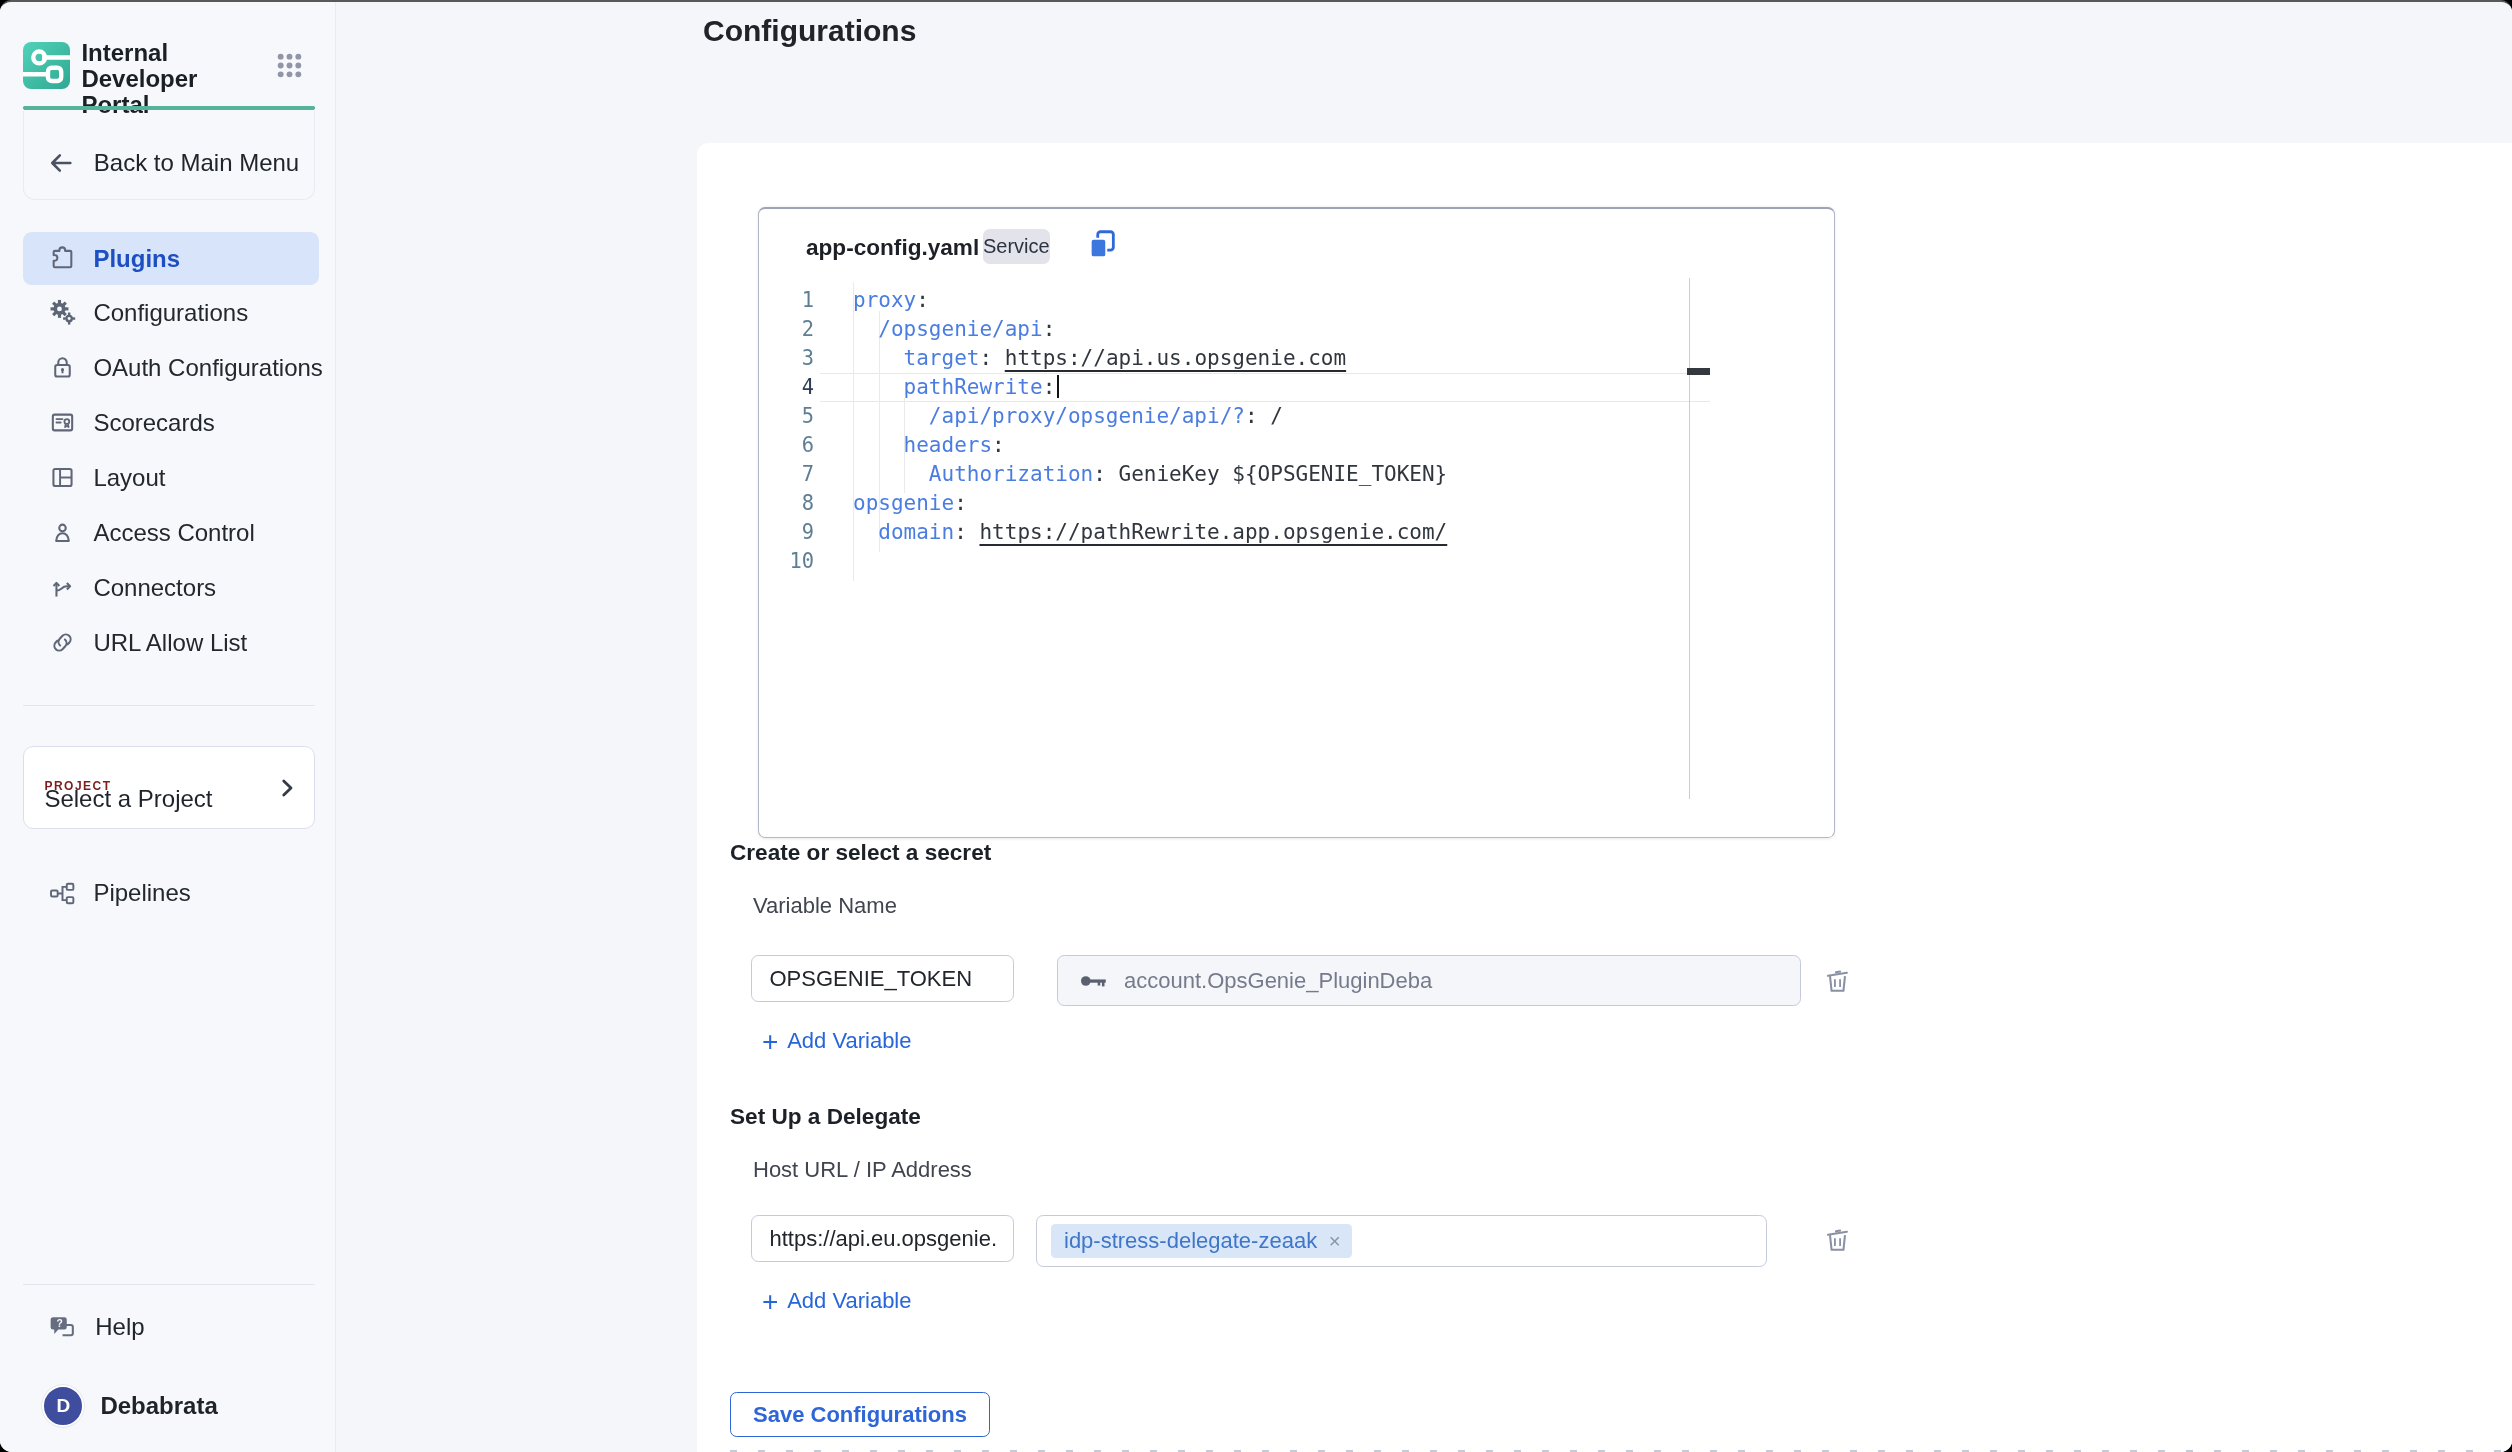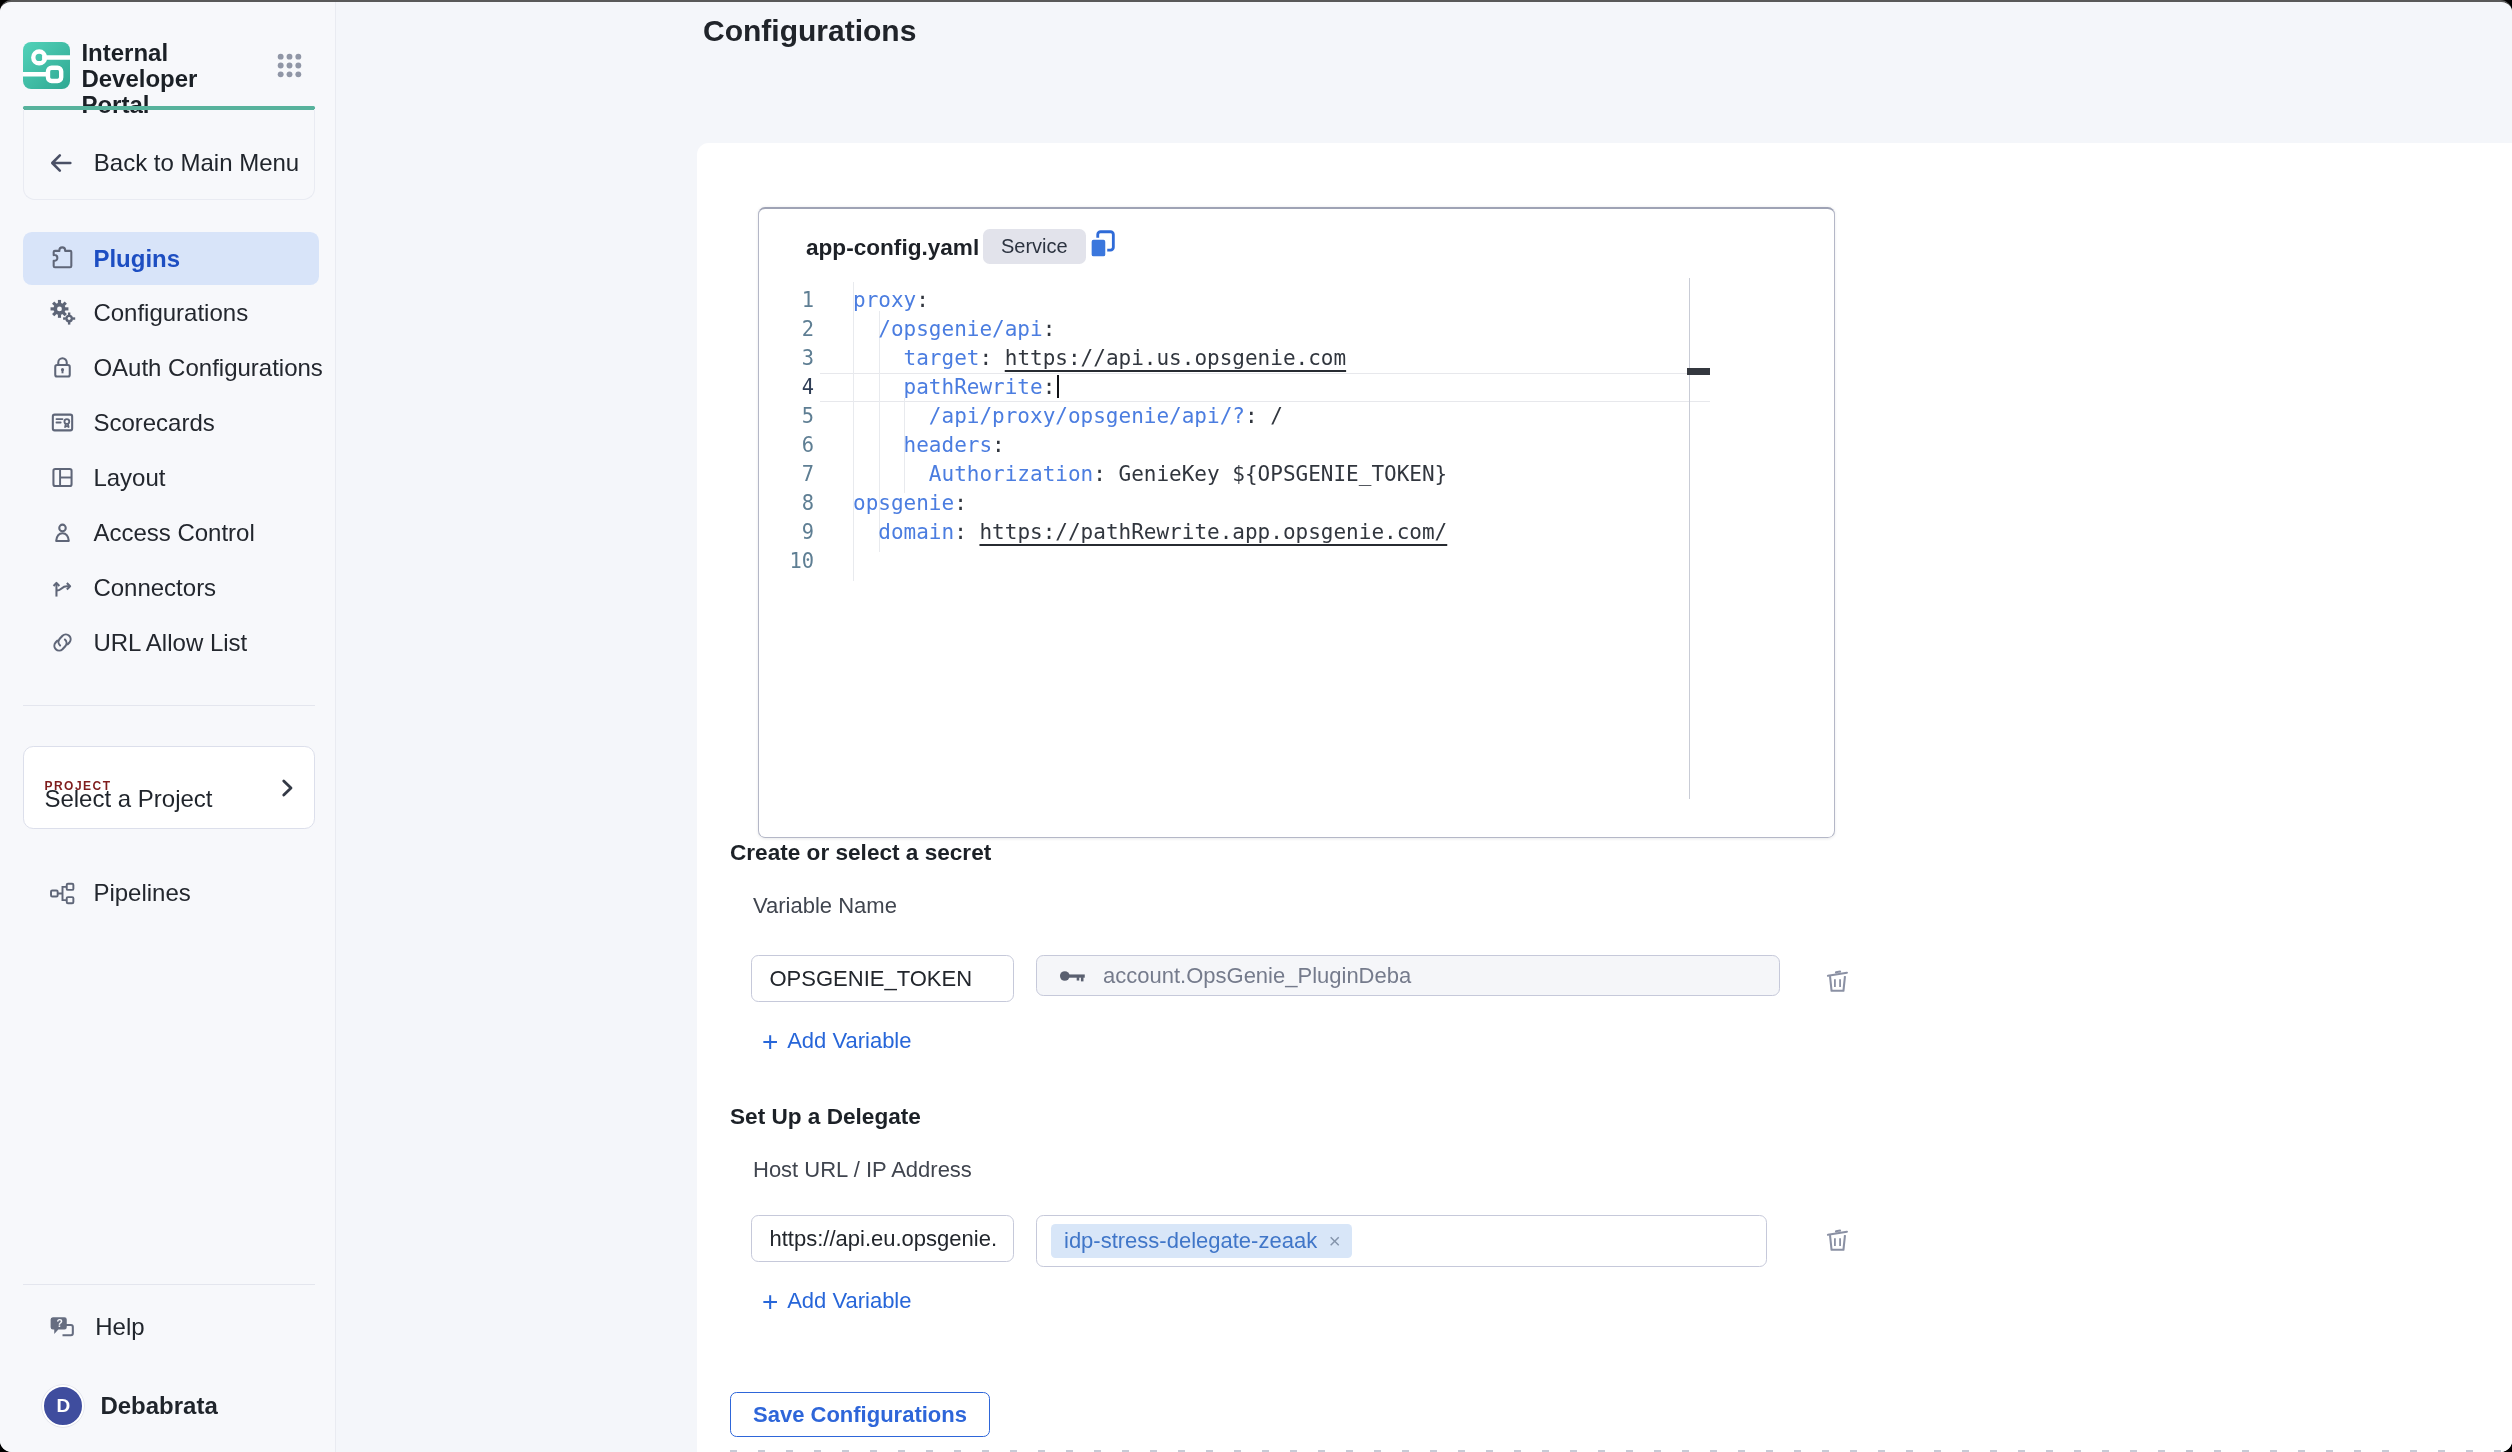--- a/index.html
+++ b/index.html
@@ -44,21 +44,21 @@
 
   
   .main{position:absolute;left:336px;top:0;right:0;height:100%;background:#f4f6fa;}
   .page-title{position:absolute;left:367px;top:11.7px;font-size:30px;font-weight:700;color:#20242a;}
   .page-sub{position:absolute;left:364px;top:85px;font-size:22.6px;color:#262b33;}
   .panel{position:absolute;left:361px;top:141px;width:2051px;height:1312px;background:#fff;border-radius:11.7px 11.7px 0 0;}
 
   
   .editor{position:absolute;left:422px;top:205px;width:1077px;height:631px;background:#fff;border:0.7px solid #b4b7c7;border-top:2.9px solid #9fa3b5;border-radius:7.3px;box-sizing:border-box;box-shadow:0 0.7px 2.9px rgba(40,45,60,.10);overflow:hidden;}
   .ed-filename{position:absolute;left:47px;top:26px;font-size:22.6px;font-weight:700;color:#1d2127;}
-  .ed-badge{position:absolute;left:224px;top:20.4px;height:35px;padding:0 18px;background:#e2e3eb;border-radius:6.6px;display:flex;align-items:center;font-size:20px;color:#2c3340;}
+  .ed-badge{position:absolute;left:224px;top:20.4px;height:35px;padding:0 0;background:#e2e3eb;border-radius:6.6px;display:flex;align-items:center;font-size:20px;color:#2c3340;}
   .ed-copy{position:absolute;left:326px;top:17.5px;width:34px;height:35px;cursor:pointer;}
   .code{position:absolute;left:0;top:69px;right:0;bottom:0;font-family:"DejaVu Sans Mono",monospace;font-size:21px;}
   .gutter{position:absolute;left:0;top:8px;width:55px;}
   .gutter .n{height:29px;line-height:29px;text-align:right;color:#5e7e93;font-size:20.4px;}
   .gutter .n.act{color:#2e3d55;}
   .guide{position:absolute;width:0.7px;background:#e8eaee;}
   .vsep{position:absolute;left:930px;top:0;width:0.7px;height:521px;background:#c9ccd6;}
   .ruler-dash{position:absolute;left:928px;top:90px;width:22.6px;height:7.3px;background:#34383f;}
   .hl-line{position:absolute;left:61px;top:95px;width:890px;height:29px;background:#fff;border-top:1.5px solid #e7e8ec;border-bottom:1.5px solid #e7e8ec;box-sizing:border-box;}
   .lines{position:absolute;left:94px;top:8px;}
@@ -66,21 +66,21 @@
   .cl .k{color:#4b7de0;}
   .cl .p{color:#31363e;}
   .cl .v{color:#31363e;}
   .cl .v.u{text-decoration:underline;text-underline-offset:5.1px;text-decoration-thickness:1.5px;text-decoration-color:#272b31;}
   .cursor{display:inline-block;width:2.2px;height:23.4px;background:#101215;vertical-align:-4.4px;margin-left:1.5px;}
 
   
   .sec-h{position:absolute;font-size:22.6px;font-weight:700;color:#1c2127;}
   .fld-l{position:absolute;font-size:22px;color:#40454f;}
   .tinput{position:absolute;height:47px;background:#fff;border:0.7px solid #c6c9da;border-radius:7.3px;box-sizing:border-box;font-size:22px;color:#22262c;padding:0 17.5px;font-family:"Liberation Sans",sans-serif;outline:none;}
-  .secret-field{position:absolute;left:700px;top:953px;width:744px;height:41px;background:#f5f6f9;border:0.7px solid #c6c9da;border-radius:7.3px;box-sizing:border-box;display:flex;align-items:center;cursor:pointer;}
+  .secret-field{position:absolute;left:721px;top:953px;width:744px;height:51px;background:#f5f6f9;border:0.7px solid #c6c9da;border-radius:7.3px;box-sizing:border-box;display:flex;align-items:center;cursor:pointer;}
   .secret-field .keyic{margin-left:19px;flex:none;}
   .secret-field .sv{margin-left:13px;font-size:22px;color:#757b8c;}
   .tagfield{position:absolute;left:700px;top:1213px;width:731px;height:52px;background:#fff;border:0.7px solid #c6c9da;border-radius:7.3px;box-sizing:border-box;display:flex;align-items:center;}
   .chip{margin-left:14px;height:34px;background:#d8e6f8;border-radius:4.4px;display:flex;align-items:center;padding:0 11.7px 0 13px;}
   .chip .ct{font-size:22px;color:#4076c8;}
   .chip .cx{font-size:20.4px;color:#8595ac;margin-left:11.7px;cursor:pointer;}
   .trash{position:absolute;width:31px;height:35px;cursor:pointer;}
   .addvar{position:absolute;display:flex;align-items:center;cursor:pointer;color:#2766d9;}
   .addvar .plus{font-size:28px;font-weight:400;line-height:25px;}
   .addvar .al{font-size:22px;margin-left:8.8px;}

